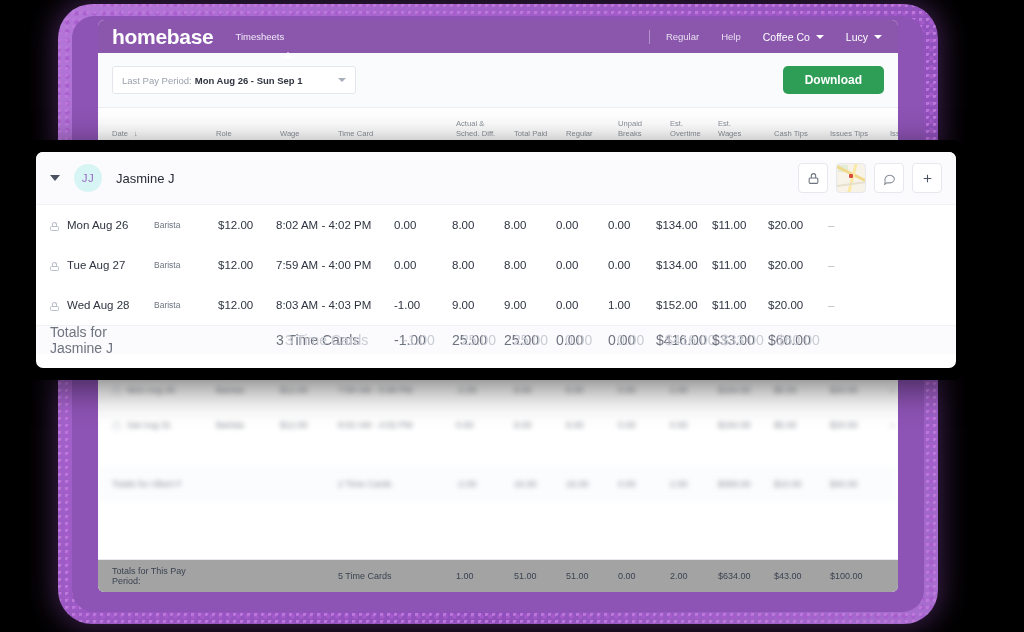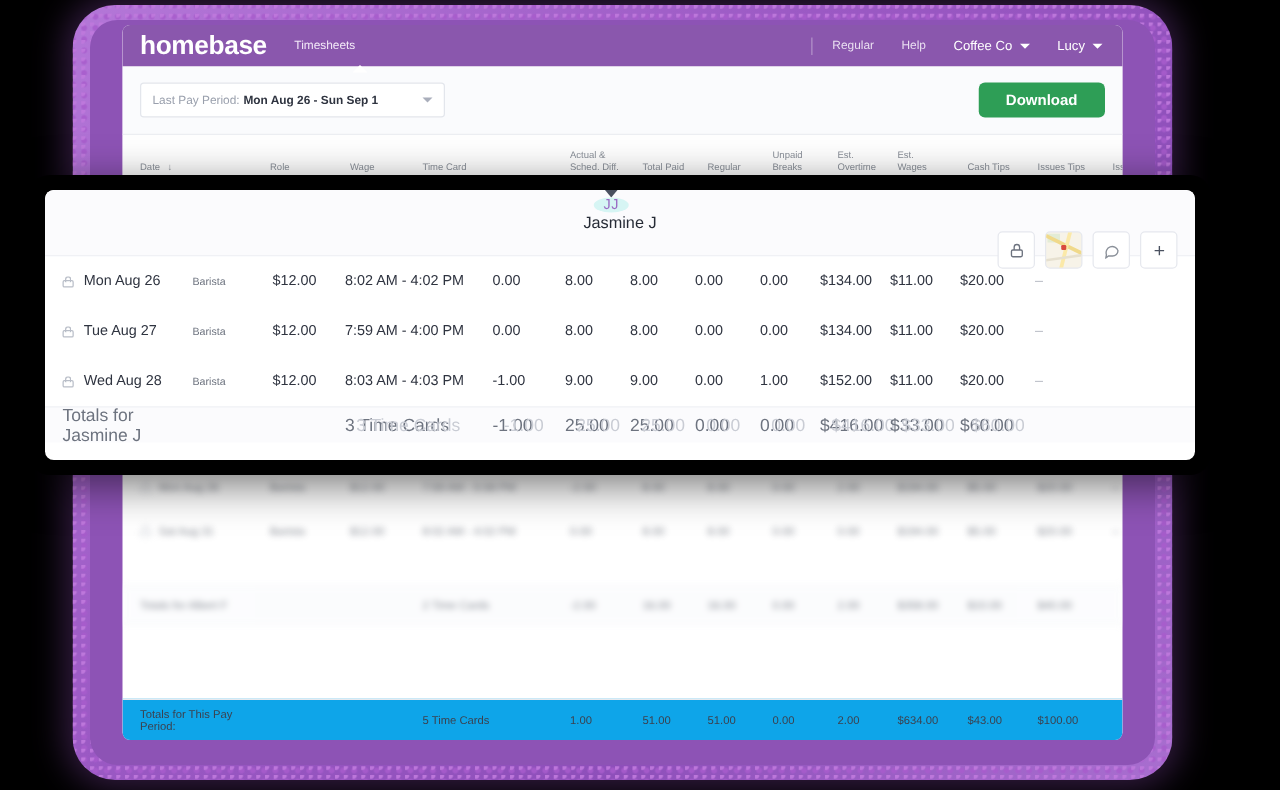--- a/index.html
+++ b/index.html
@@ -79,21 +79,21 @@
   }
   .dl{
     margin-left:auto;background:#2e9e56;color:#fff;border:none;border-radius:5px;
     height:28px;padding:0 22px;font-size:12px;font-weight:bold;
     font-family:"Liberation Sans",sans-serif;cursor:pointer;
   }
 
   
   .row{display:flex;align-items:center;font-size:9px;color:#3b4250;}
   .c{flex:0 0 auto;box-sizing:border-box;}
-  .c-date{width:118px;padding-left:14px;display:flex;align-items:center;gap:6px;}
+  .c-date{width:118px;padding-left:14px;display:flex;align-items:flex-end;gap:6px;}
   .c-role{width:64px;}
   .c-wage{width:58px;}
   .c-card{width:118px;}
   .c-diff{width:58px;}
   .c-total{width:52px;}
   .c-reg{width:52px;}
   .c-brk{width:52px;}
   .c-ot{width:48px;}
   .c-wages{width:56px;}
   .c-cash{width:56px;}
@@ -118,39 +118,38 @@
   .lock i{
     position:absolute;left:0;bottom:0;width:9px;height:5.5px;border:1px solid #b9bec8;
     border-radius:1.5px;box-sizing:border-box;
   }
   .lock u{
     position:absolute;left:2px;top:0;width:5px;height:5px;border:1px solid #b9bec8;
     border-bottom:none;border-radius:3px 3px 0 0;box-sizing:border-box;
   }
 
   .grand{
-    position:absolute;left:0;right:0;bottom:0;height:32px;background:#0ea5e9;
+    position:absolute;left:0;right:0;bottom:0;height:32px;background:#a3a3a3;
     border-top:1px solid #e7e9ee;display:flex;align-items:center;font-size:9px;color:#3b4250;
   }
   .grand .c-date{width:118px;font-weight:normal;}
 
   
   .overlay-wrap{
     position:absolute;left:24px;top:140px;width:944px;height:240px;
     border-radius:16px;background:#000;
     box-shadow:0 8px 34px rgba(0,0,0,.55);
   }
   .overlay{
     position:absolute;left:12px;top:12px;width:920px;height:216px;
     background:#fff;border-radius:7px;overflow:hidden;
   }
   .ov-head{
     height:52px;background:#fbfbfd;display:flex;align-items:center;padding:0 14px;
     border-bottom:1px solid #f0f1f5;
-    flex-direction:column;
   }
   .ov-caret{
     width:0;height:0;border-left:5px solid transparent;border-right:5px solid transparent;
     border-top:6px solid #4a5160;margin-right:14px;
   }
   .avatar{
     width:28px;height:28px;border-radius:50%;background:#d6f5f4;color:#9a6bc4;
     display:flex;align-items:center;justify-content:center;font-size:11.5px;
     letter-spacing:.4px;margin-right:14px;
   }

